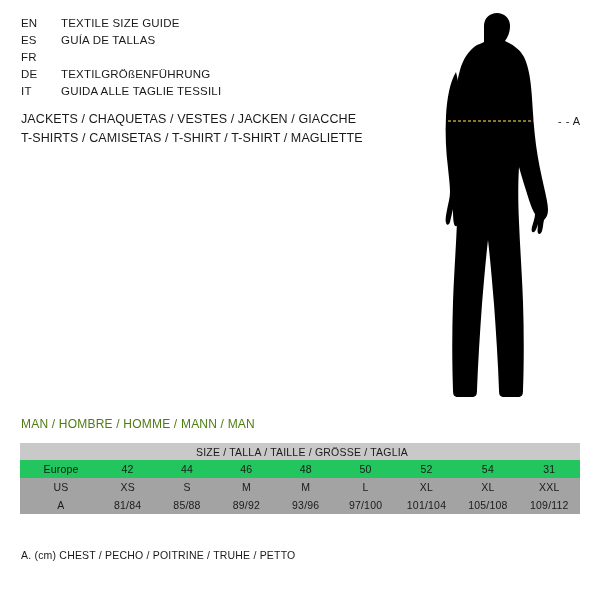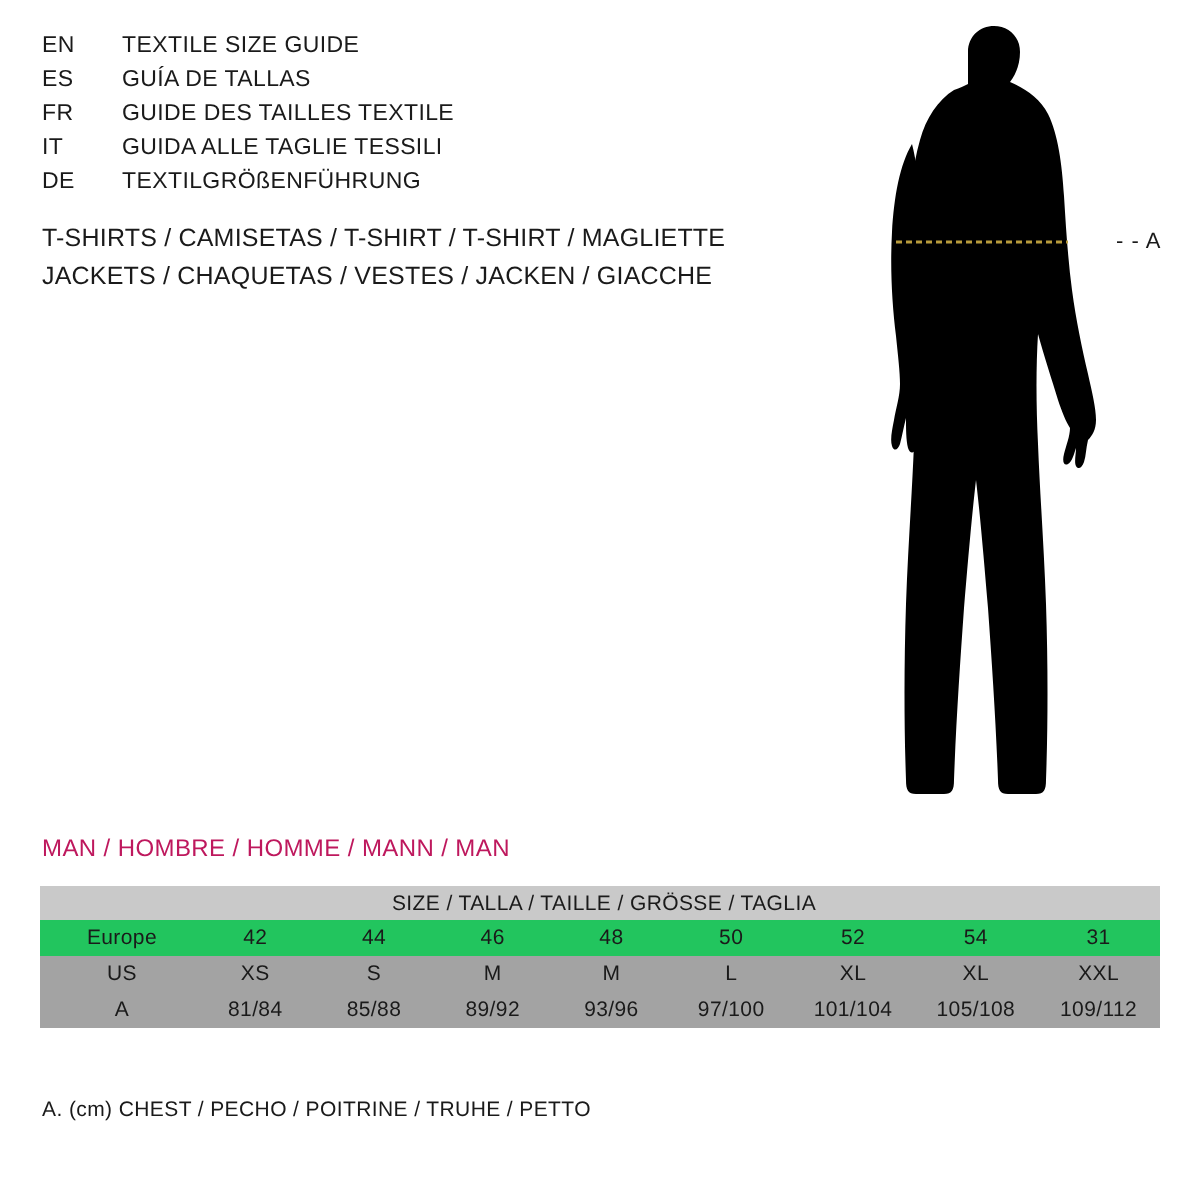--- a/index.html
+++ b/index.html
@@ -78,21 +78,21 @@
     letter-spacing: 0.5px;
   }
 
   
   .table-title {
     position: absolute;
     left: 21px;
     top: 417px;
     font-size: 12px;
     letter-spacing: 0.2px;
-    color: #be185d;
+    color: #4d7c0f;
   }
 
   .size-table {
     position: absolute;
     left: 20px;
     top: 443px;
     width: 560px;
     border-collapse: collapse;
     font-size: 10.5px;
     color: #1a1a1a;
@@ -132,35 +132,34 @@
     <div class="lang-row">
       <span class="lang-code">EN</span>
       <span class="lang-text">TEXTILE SIZE GUIDE</span>
     </div>
     <div class="lang-row">
       <span class="lang-code">ES</span>
       <span class="lang-text">GUÍA DE TALLAS</span>
     </div>
     <div class="lang-row">
       <span class="lang-code">FR</span>
-      <span class="lang-text">GUIDE DES TAILLES TEXTILE</span>
+    </div>
+    <div class="lang-row">
+      <span class="lang-code">DE</span>
+      <span class="lang-text">TEXTILGRÖßENFÜHRUNG</span>
     </div>
     <div class="lang-row">
       <span class="lang-code">IT</span>
       <span class="lang-text">GUIDA ALLE TAGLIE TESSILI</span>
     </div>
-    <div class="lang-row">
-      <span class="lang-code">DE</span>
-      <span class="lang-text">TEXTILGRÖßENFÜHRUNG</span>
-    </div>
   </div>
 
   <div class="garment-block">
+    <div class="garment-line">JACKETS / CHAQUETAS / VESTES / JACKEN / GIACCHE</div>
     <div class="garment-line">T-SHIRTS / CAMISETAS / T-SHIRT / T-SHIRT / MAGLIETTE</div>
-    <div class="garment-line">JACKETS / CHAQUETAS / VESTES / JACKEN / GIACCHE</div>
   </div>
 
   <div class="figure-wrap">
     <svg class="figure-svg" width="190" height="390" viewBox="0 0 190 390">
       <path fill="#000000" d="
         M84,14
         C84,6 90,1 97,1
         C104,1 110,6 110,14
         C110,20 108,25 105,29
         C112,32 120,37 124,45

